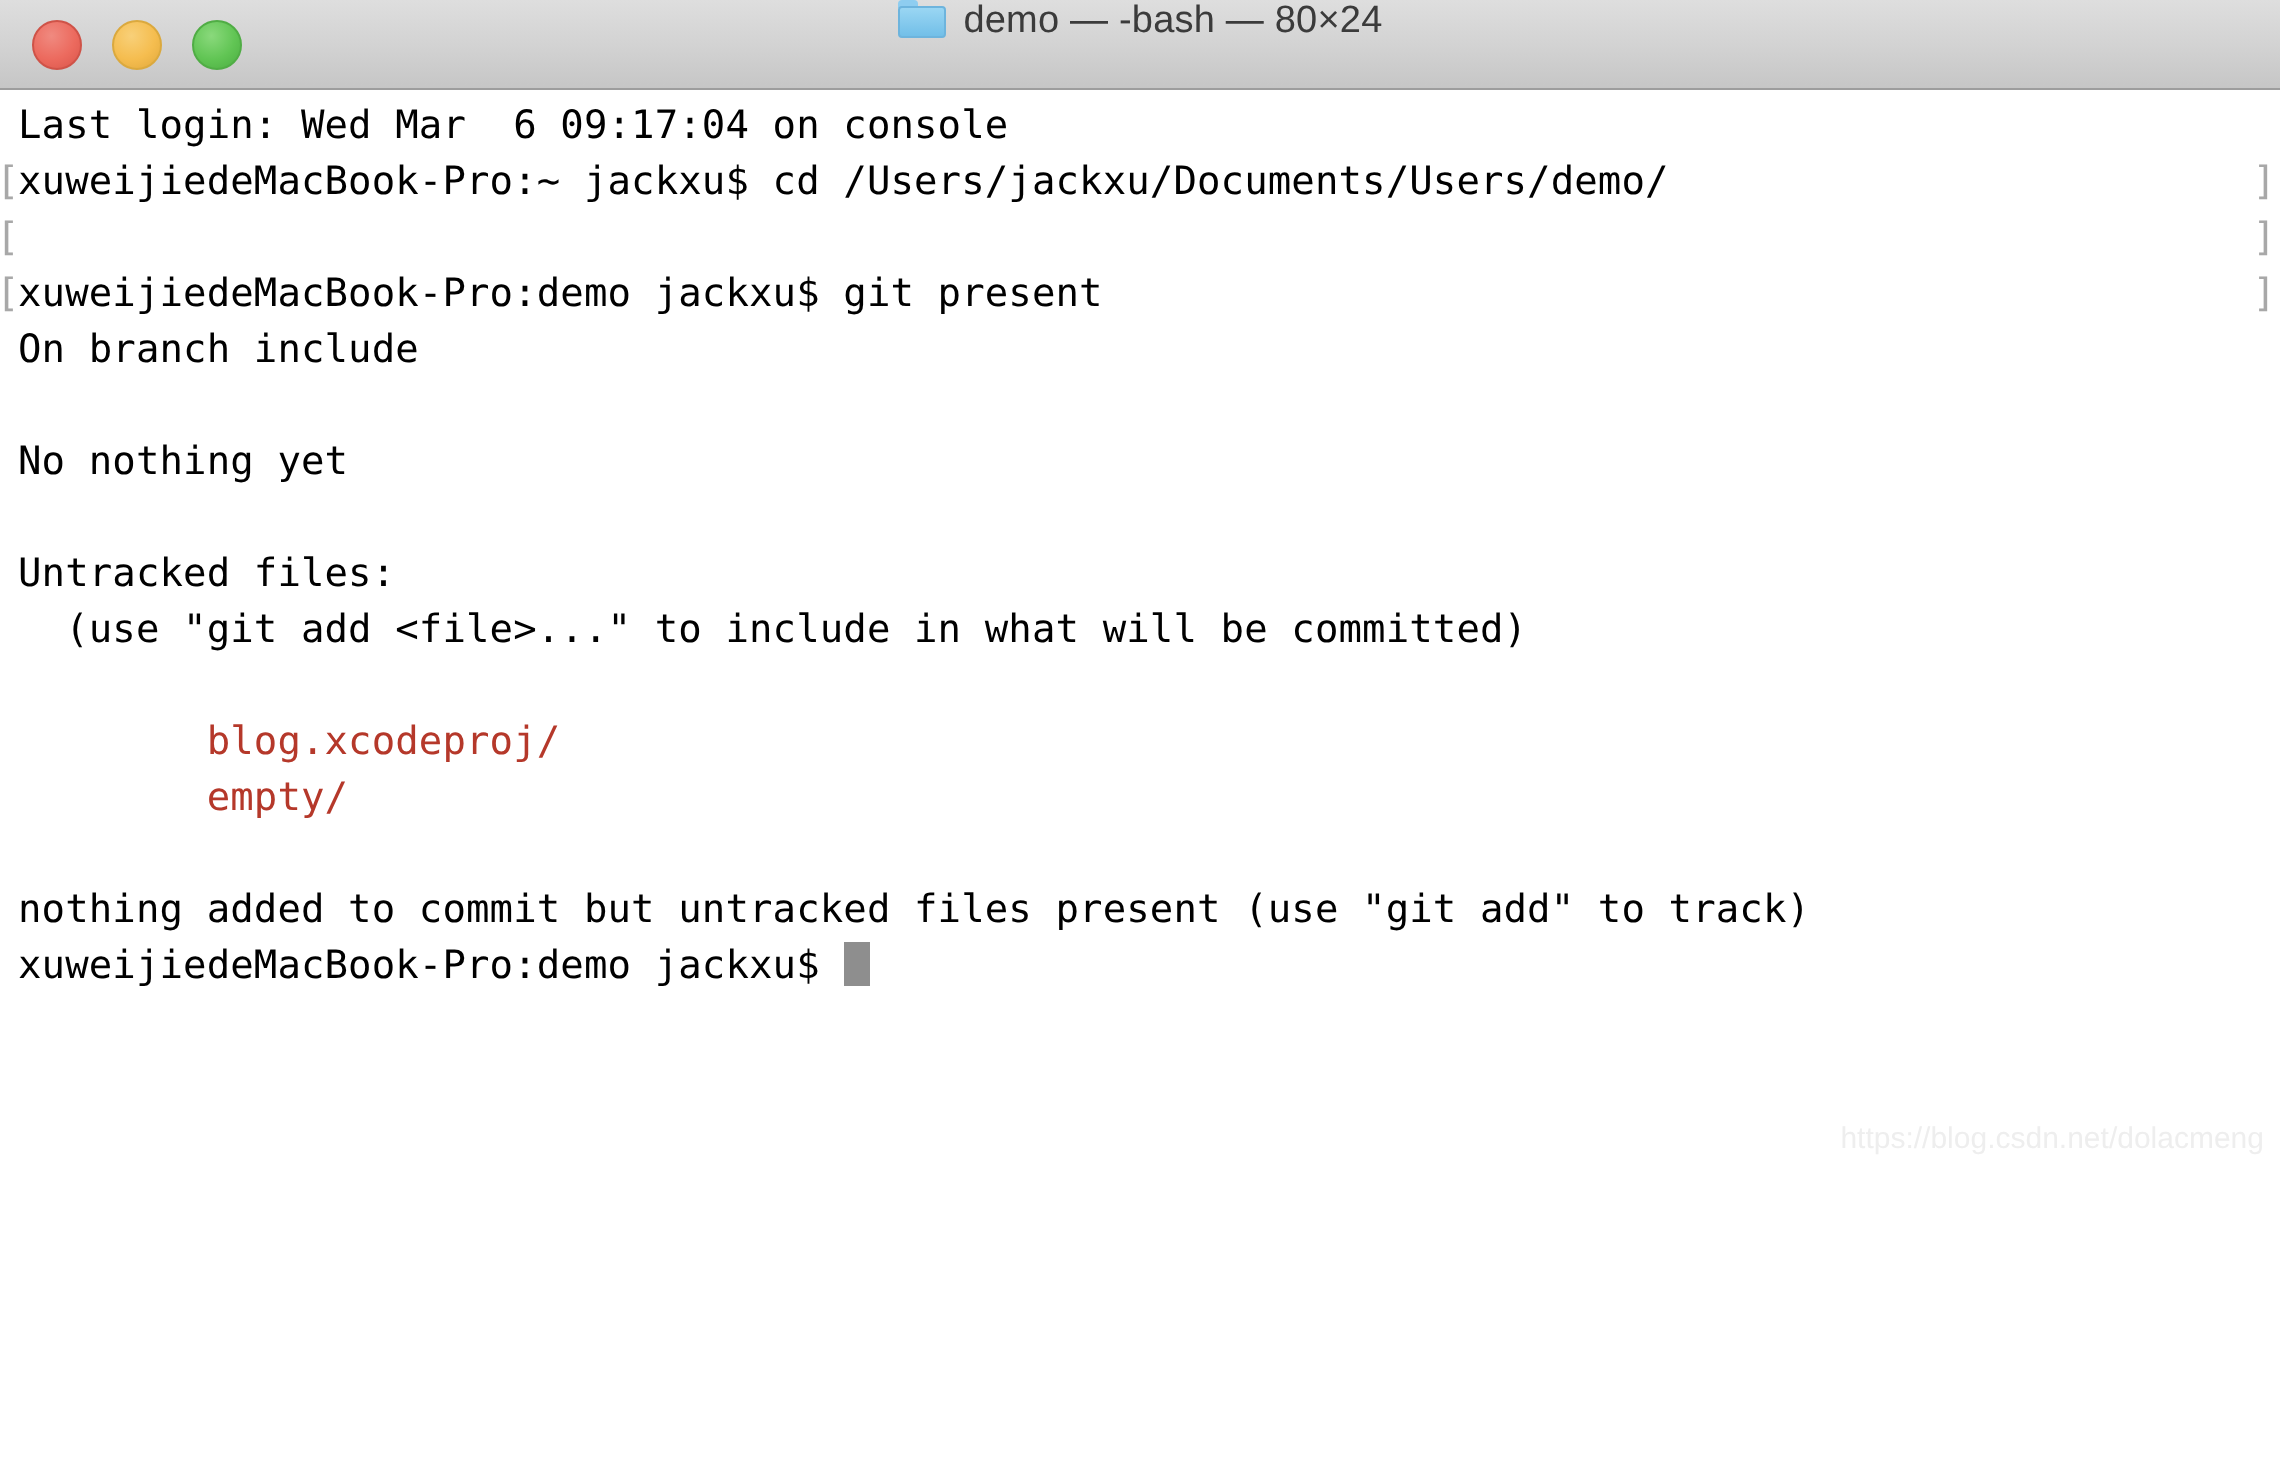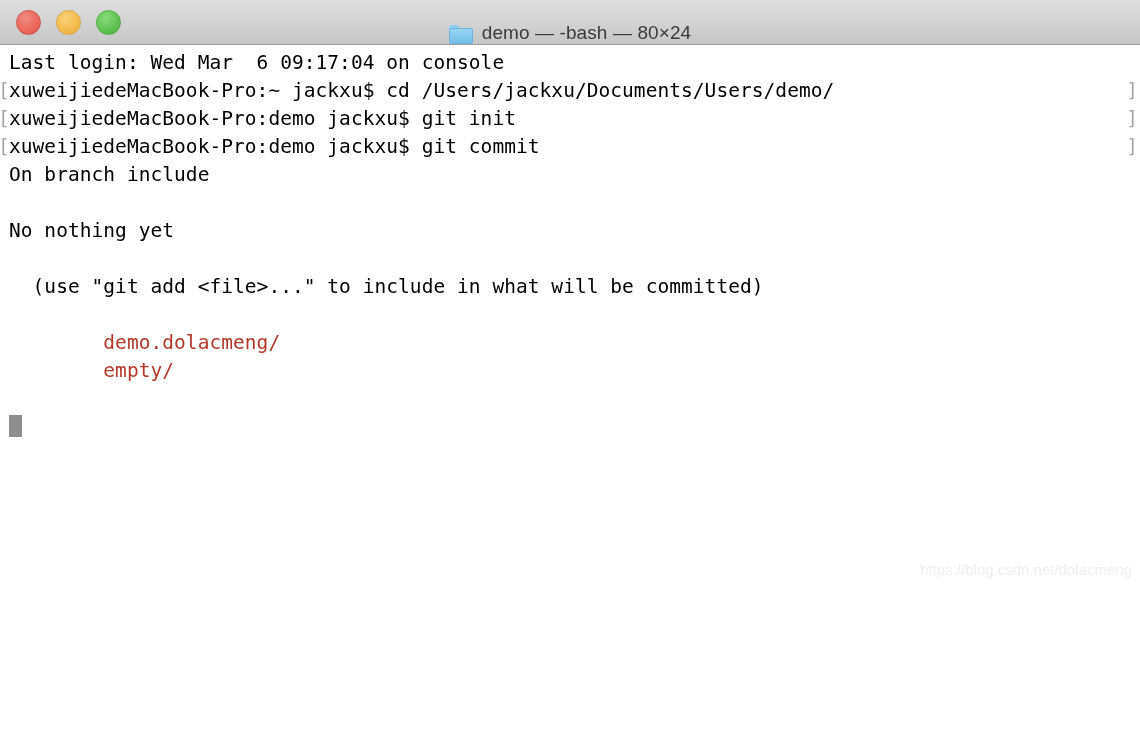--- a/index.html
+++ b/index.html
@@ -52,21 +52,21 @@
   .light.min    { background: radial-gradient(circle at 38% 30%, #f8d079 0%, #f5bd4f 55%, #e0a83c 100%); border: 1px solid #dba93e; }
   .light.zoom   { background: radial-gradient(circle at 38% 30%, #8ad97c 0%, #61c554 55%, #4bad41 100%); border: 1px solid #50ad45; }
 
   .title-center {
     position: absolute;
     left: 0;
     right: 0;
     top: 0;
     height: 44px;
     display: flex;
-    align-items: flex-end;
+    align-items: flex-start;
     justify-content: center;
     gap: 9px;
     pointer-events: none;
   }
   .folder-icon {
     width: 24px;
     height: 19px;
     position: relative;
     flex: none;
   }
@@ -180,29 +180,31 @@
         <div class="body"></div>
       </div>
       <div class="title-text">demo — -bash — 80×24</div>
     </div>
   </div>
 
   <div class="terminal">
     <div class="term-lines" id="term-lines">
         <div class="line"><span class="txt">Last login: Wed Mar  6 09:17:04 on console</span></div>
         <div class="line"><span class="mark-left">[</span><span class="mark-right">]</span><span class="txt">xuweijiedeMacBook-Pro:~ jackxu$ cd /Users/jackxu/Documents/Users/demo/</span></div>
-        <div class="line"><span class="mark-left">[</span><span class="mark-right">]</span><span class="txt">xuweijiedeMacBook-Pro:demo jackxu$ git init</span></div>
-        <div class="line"><span class="mark-left">[</span><span class="mark-right">]</span><span class="txt">xuweijiedeMacBook-Pro:demo jackxu$ git commit</span></div>
+        <div class="line"><span class="mark-left">[</span><span class="mark-right">]</span></div>
+        <div class="line"><span class="mark-left">[</span><span class="mark-right">]</span><span class="txt">xuweijiedeMacBook-Pro:demo jackxu$ git present</span></div>
         <div class="line"><span class="txt">On branch include</span></div>
         <div class="line"><span class="txt"></span></div>
         <div class="line"><span class="txt">No nothing yet</span></div>
         <div class="line"><span class="txt"></span></div>
+        <div class="line"><span class="txt">Untracked files:</span></div>
         <div class="line"><span class="txt">  (use "git add &lt;file&gt;..." to include in what will be committed)</span></div>
         <div class="line"><span class="txt"></span></div>
-        <div class="line red"><span class="txt">        demo.dolacmeng/</span></div>
+        <div class="line red"><span class="txt">        blog.xcodeproj/</span></div>
         <div class="line red"><span class="txt">        empty/</span></div>
         <div class="line"><span class="txt"></span></div>
-        <div class="line"><span class="cursor"></span></div>
+        <div class="line"><span class="txt">nothing added to commit but untracked files present (use "git add" to track)</span></div>
+        <div class="line"><span class="txt">xuweijiedeMacBook-Pro:demo jackxu$ </span><span class="cursor"></span></div>
       </div>
     <div class="watermark">https://blog.csdn.net/dolacmeng</div>
   </div>
 
 </div>
 
 </body></html>

